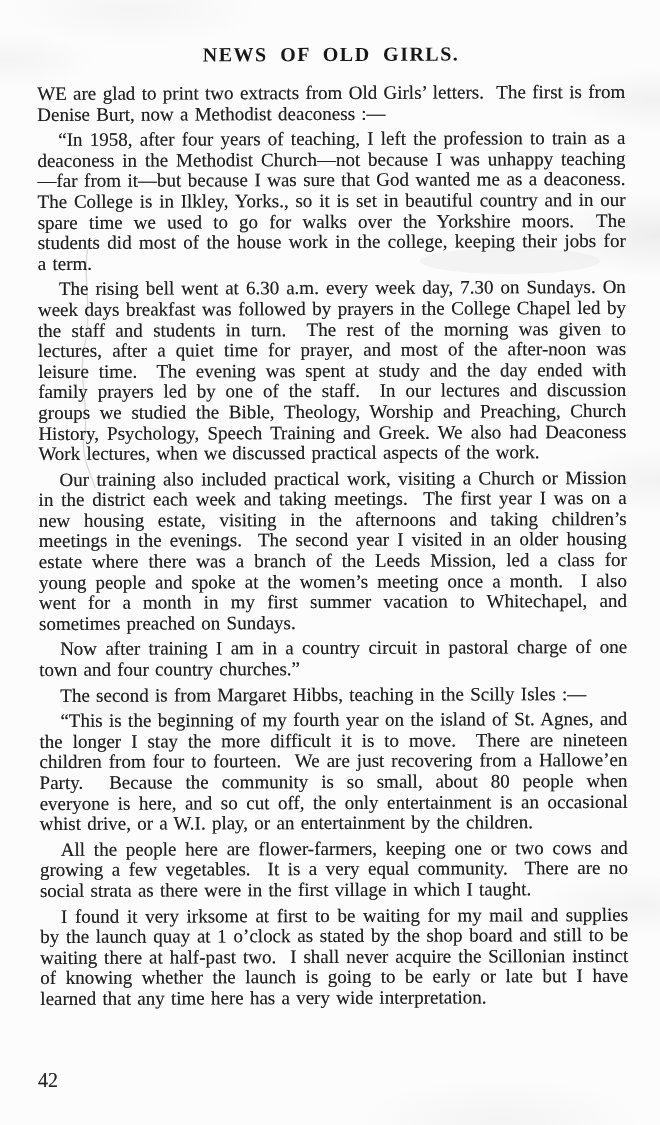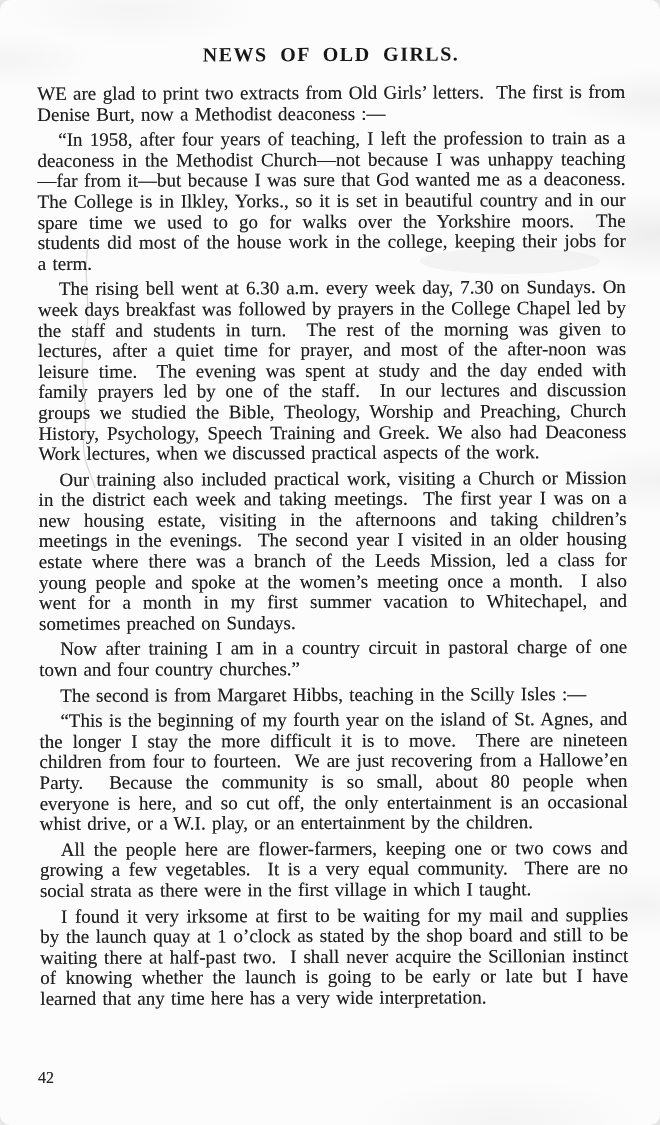--- a/index.html
+++ b/index.html
@@ -15,21 +15,20 @@
       radial-gradient(ellipse 180px 50px at 135px 10px,  #f4f4f4 0%, rgba(244,244,244,0) 70%),
       radial-gradient(ellipse 140px 45px at 655px 100px, #f1f1f1 0%, rgba(241,241,241,0) 70%),
       radial-gradient(ellipse 160px 60px at 658px 235px, #ededed 0%, rgba(237,237,237,0) 70%),
       radial-gradient(ellipse 130px 50px at 660px 480px, #f2f2f2 0%, rgba(242,242,242,0) 70%),
       radial-gradient(ellipse 150px 45px at 640px 905px, #f3f3f3 0%, rgba(243,243,243,0) 70%),
       radial-gradient(ellipse 200px 60px at 500px 1120px,#f4f4f4 0%, rgba(244,244,244,0) 70%),
       radial-gradient(ellipse 120px 40px at 10px 60px,   #f4f4f4 0%, rgba(244,244,244,0) 70%),
       #fcfcfc;
     font-family: "Liberation Serif", "DejaVu Serif", serif;
     color: #1f1f1f;
-    border-radius: 10px;
   }
 
   .content {
     position: absolute;
     left: 37px;
     top: 44px;
     width: 588px;
     transform: rotate(-0.2deg);
     transform-origin: top left;
   }
@@ -52,21 +51,21 @@
     white-space: pre-wrap;
     word-spacing: 1.5px;
     text-shadow: 0 0 0.4px rgba(20,20,20,0.55);
   }
   .para.indent { text-indent: 21px; }
 
   .page-number {
     position: absolute;
     left: 38px;
     top: 1069px;
-    font-size: 16px;
+    font-size: 20px;
     color: #262626;
     text-shadow: 0 0 0.4px rgba(20,20,20,0.55);
   }
 
   .artifact-line {
     position: absolute;
     left: 68px;
     top: 238px;
     pointer-events: none;
     opacity: 0.6;

